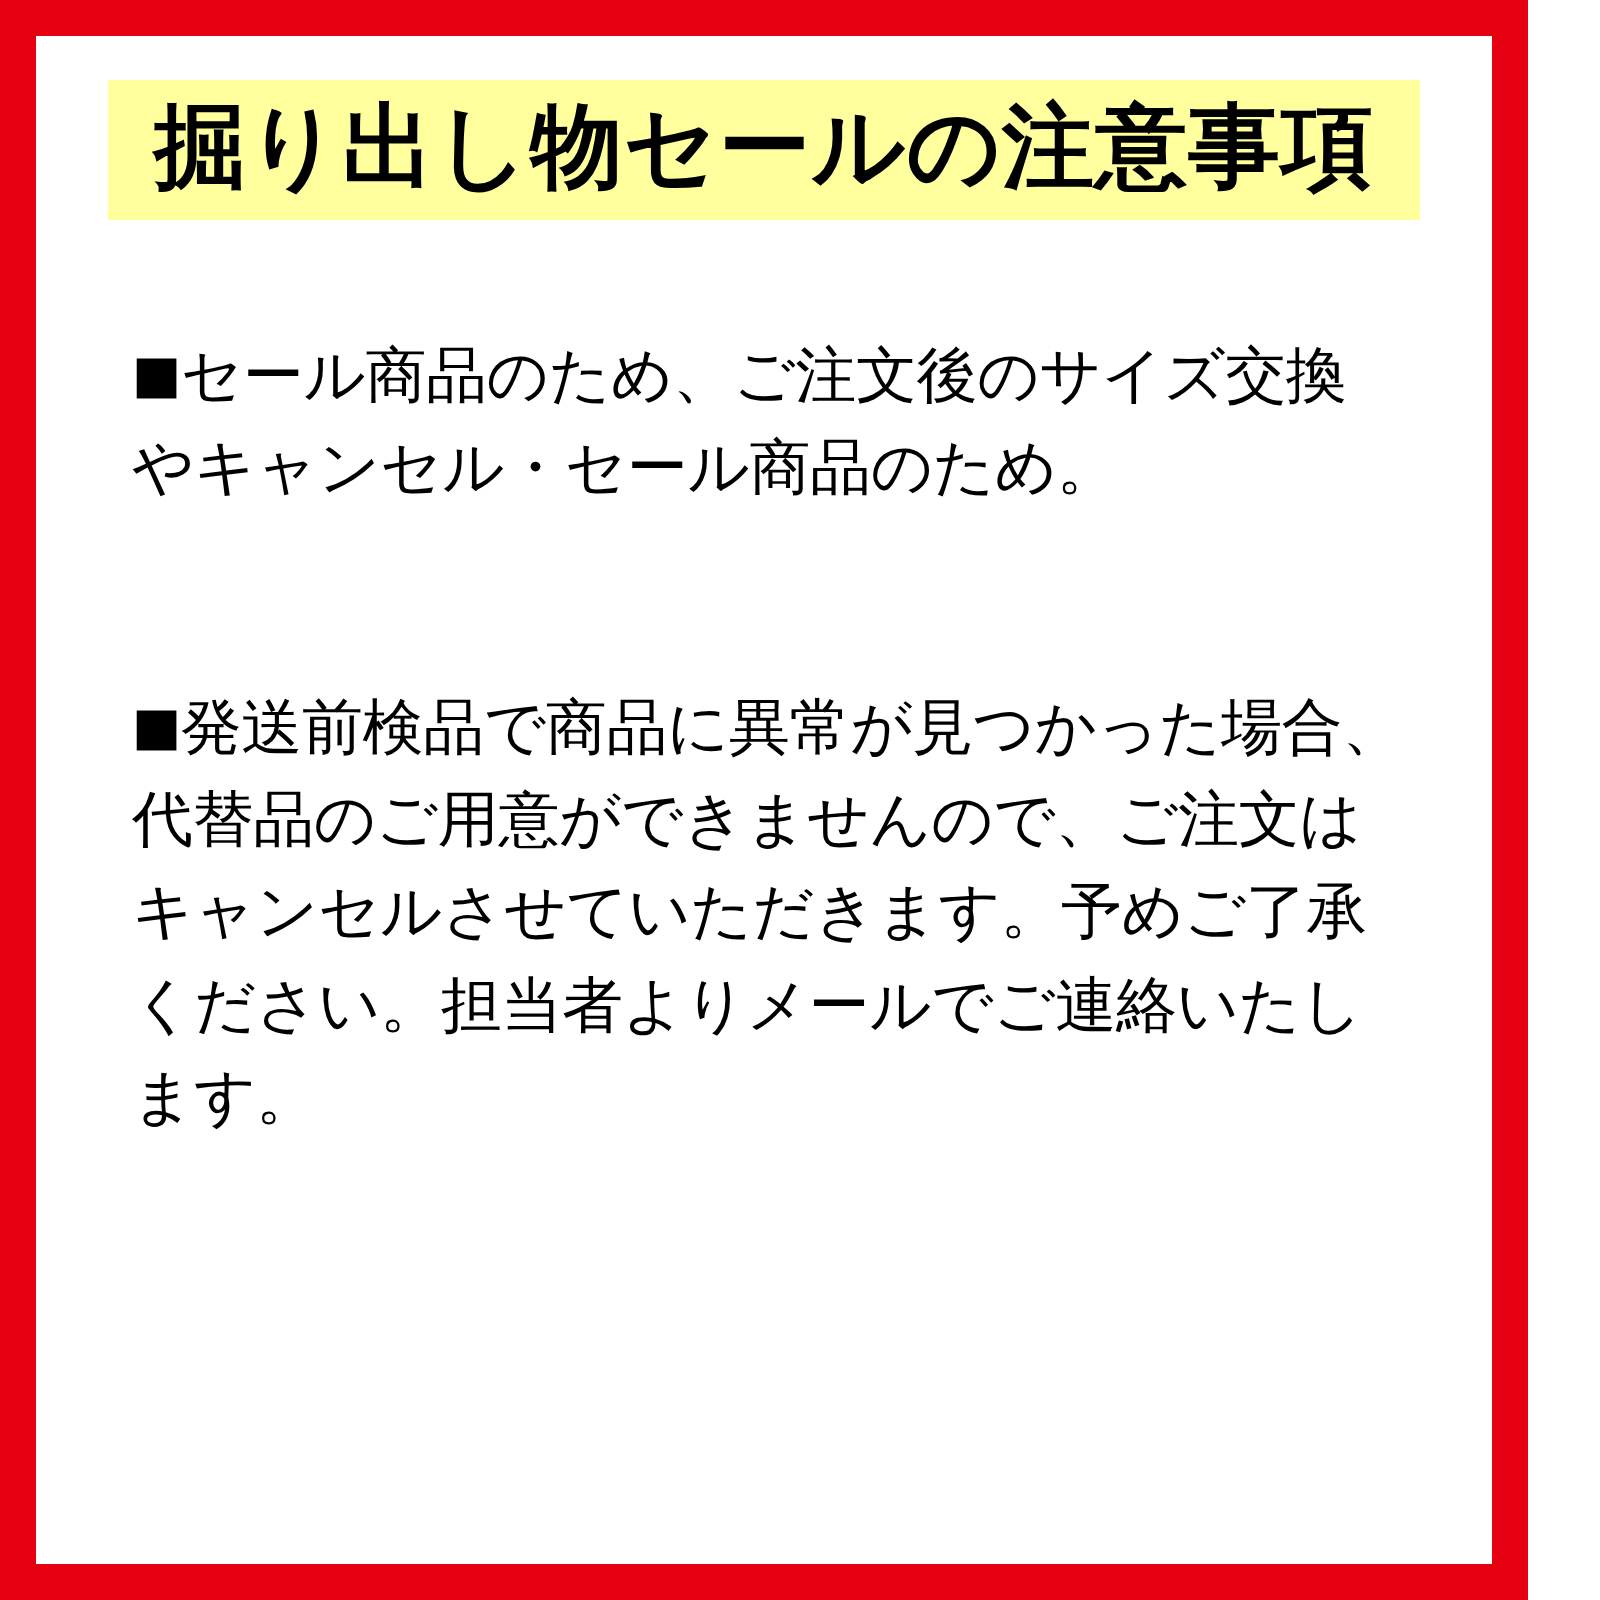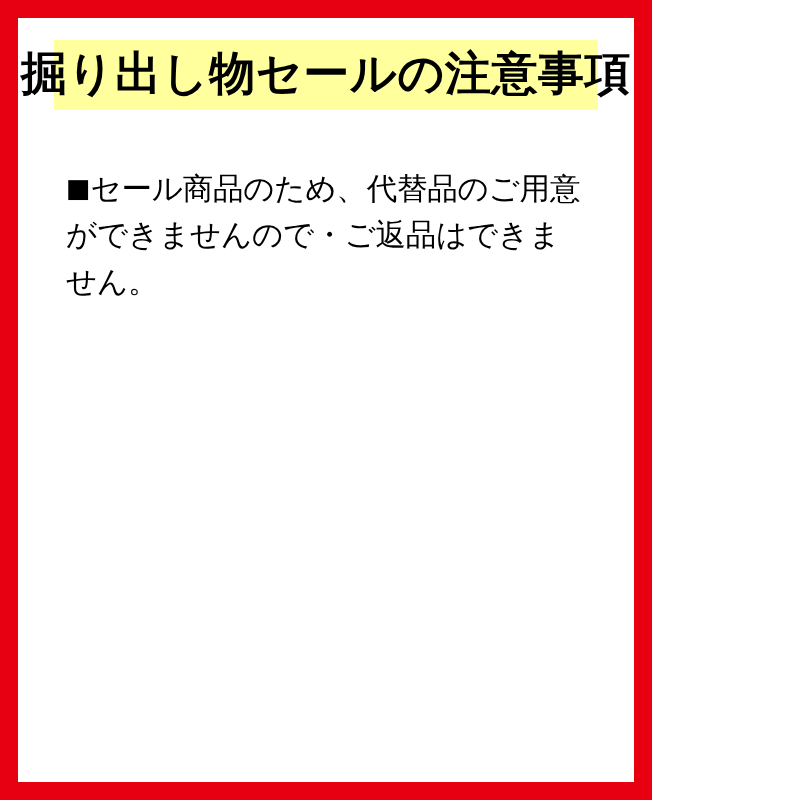--- a/index.html
+++ b/index.html
@@ -10,21 +10,21 @@
     width: 800px;
     height: 800px;
     background: #ffffff;
     font-family: "DejaVu Sans", "Liberation Sans", sans-serif;
     overflow: hidden;
   }
 
   
   .notice-card {
     box-sizing: border-box;
-    width: 652px;
+    width: 764px;
     height: 800px;
     background: #ffffff;
     border: 18px solid #e60012;
     display: flex;
     flex-direction: column;
     align-items: stretch;
     padding: 22px 0 0 0;
   }
 
   
@@ -76,19 +76,20 @@
 <body>
 
 <div class="notice-card">
 
   <div class="title-band">
     <div class="title-text">掘り出し物セールの注意事項</div>
   </div>
 
   <div class="body-block">
 
-    <p class="notice-item"><span class="marker">■</span><span>セール商品のため、代替品のご用意ができませんので・ご返品はできません。</span></p>
+    <p class="notice-item"><span class="marker">■</span><span>セール商品のため、ご注文後のサイズ交換やキャンセル・セール商品のため。</span></p>
 
 
+    <p class="notice-item"><span class="marker">■</span><span>発送前検品で商品に異常が見つかった場合、代替品のご用意ができませんので、ご注文はキャンセルさせていただきます。予めご了承ください。担当者よりメールでご連絡いたします。</span></p>
 
   </div>
 
 </div>
 
 </body></html>

